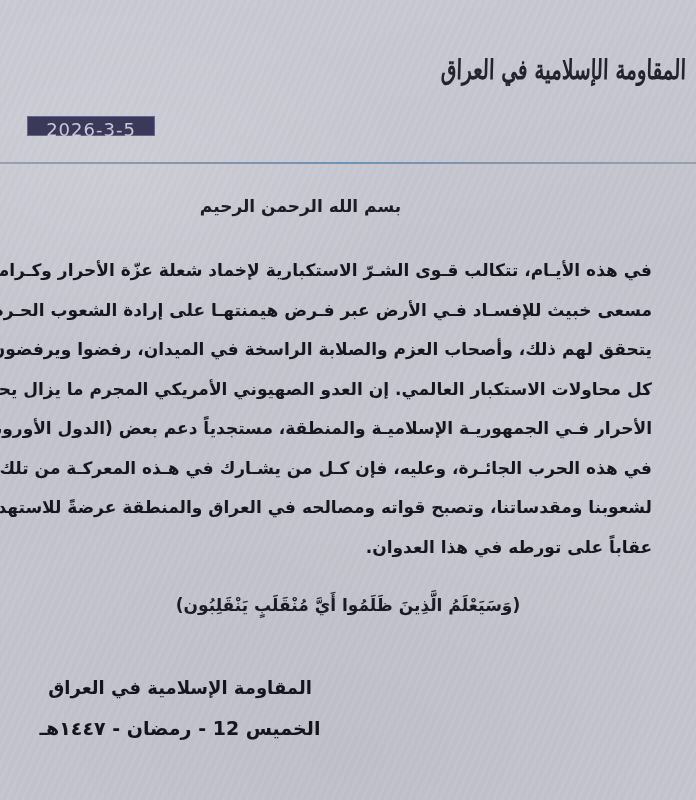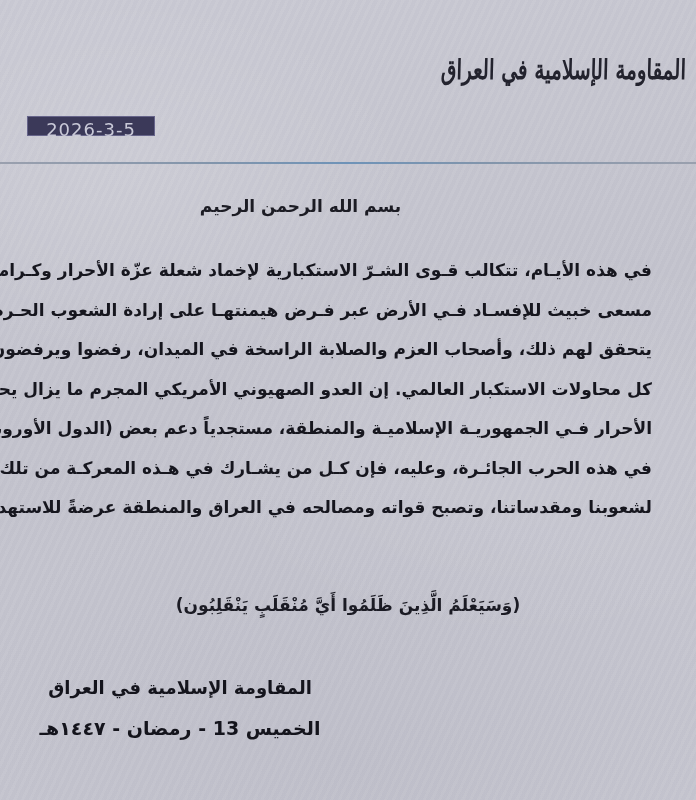--- a/index.html
+++ b/index.html
@@ -119,22 +119,23 @@
   <div class="basmala">بسم الله الرحمن الرحيم</div>
 
   <div class="body-text">
     <div class="body-line">في هذه الأيـام، تتكالب قـوى الشـرّ الاستكبارية لإخماد شعلة عزّة الأحرار وكـرامة الأوطان، في</div>
     <div class="body-line">مسعى خبيث للإفسـاد فـي الأرض عبر فـرض هيمنتهـا على إرادة الشعوب الحـرة. وهيهـات أن</div>
     <div class="body-line">يتحقق لهم ذلك، وأصحاب العزم والصلابة الراسخة في الميدان، رفضوا ويرفضون الانحناء أمام</div>
     <div class="body-line">كل محاولات الاستكبار العالمي. إن العدو الصهيوني الأمريكي المجرم ما يزال يحشّد حلفاءه ضـد</div>
     <div class="body-line">الأحرار فـي الجمهوريـة الإسلاميـة والمنطقة، مستجدياً دعم بعض (الدول الأوروبية) لإشراكهـا</div>
     <div class="body-line">في هذه الحرب الجائـرة، وعليه، فإن كـل من يشـارك في هـذه المعركـة من تلك الـدول يُعدّ عدواً</div>
     <div class="body-line">لشعوبنا ومقدساتنا، وتصبح قواته ومصالحه في العراق والمنطقة عرضةً للاستهداف المشروع،</div>
+    <div class="body-line last">عقاباً على تورطه في هذا العدوان.</div>
   </div>
 
   <div class="verse">(وَسَيَعْلَمُ الَّذِينَ ظَلَمُوا أَيَّ مُنْقَلَبٍ يَنْقَلِبُون)</div>
 
   <div class="signature">
     <div class="org">المقاومة الإسلامية في العراق</div>
-    <div class="hijri">الخميس 13 - رمضان - ١٤٤٧هـ</div>
+    <div class="hijri">الخميس 12 - رمضان - ١٤٤٧هـ</div>
   </div>
 
 </div>
 
 </body></html>

